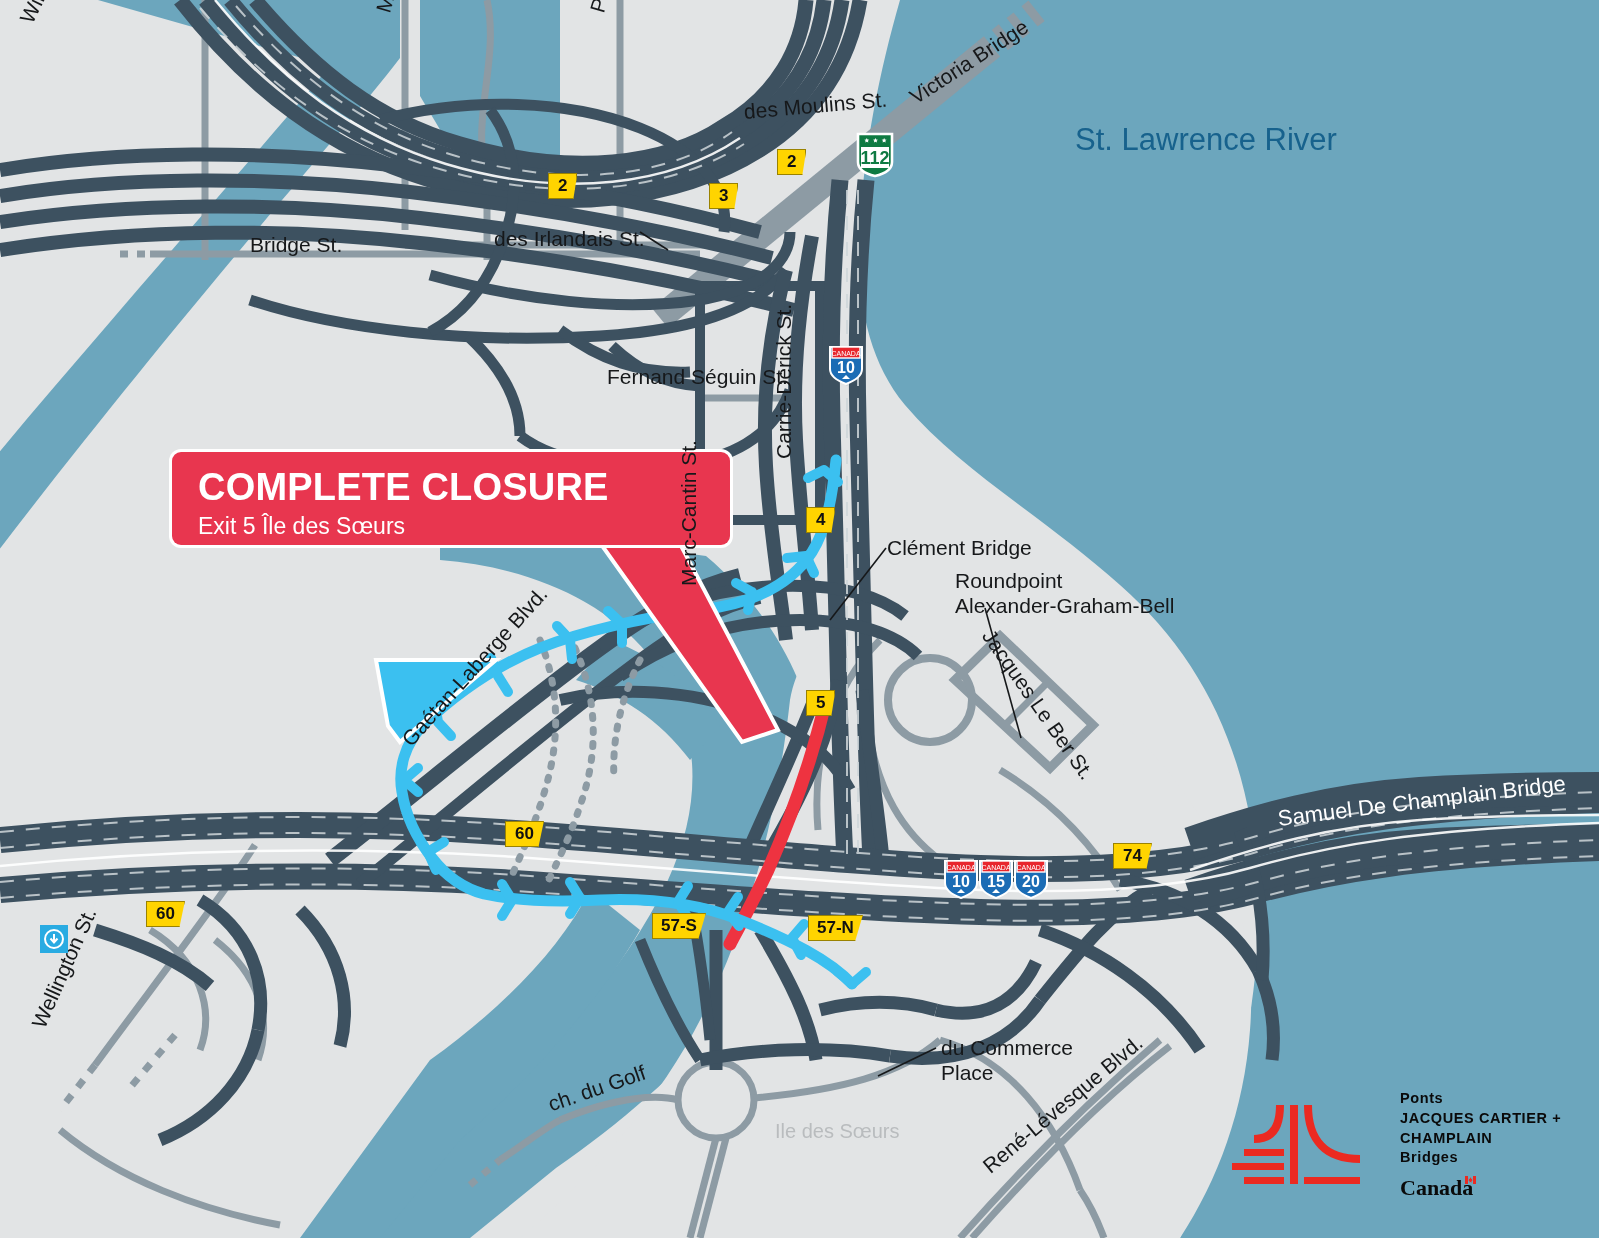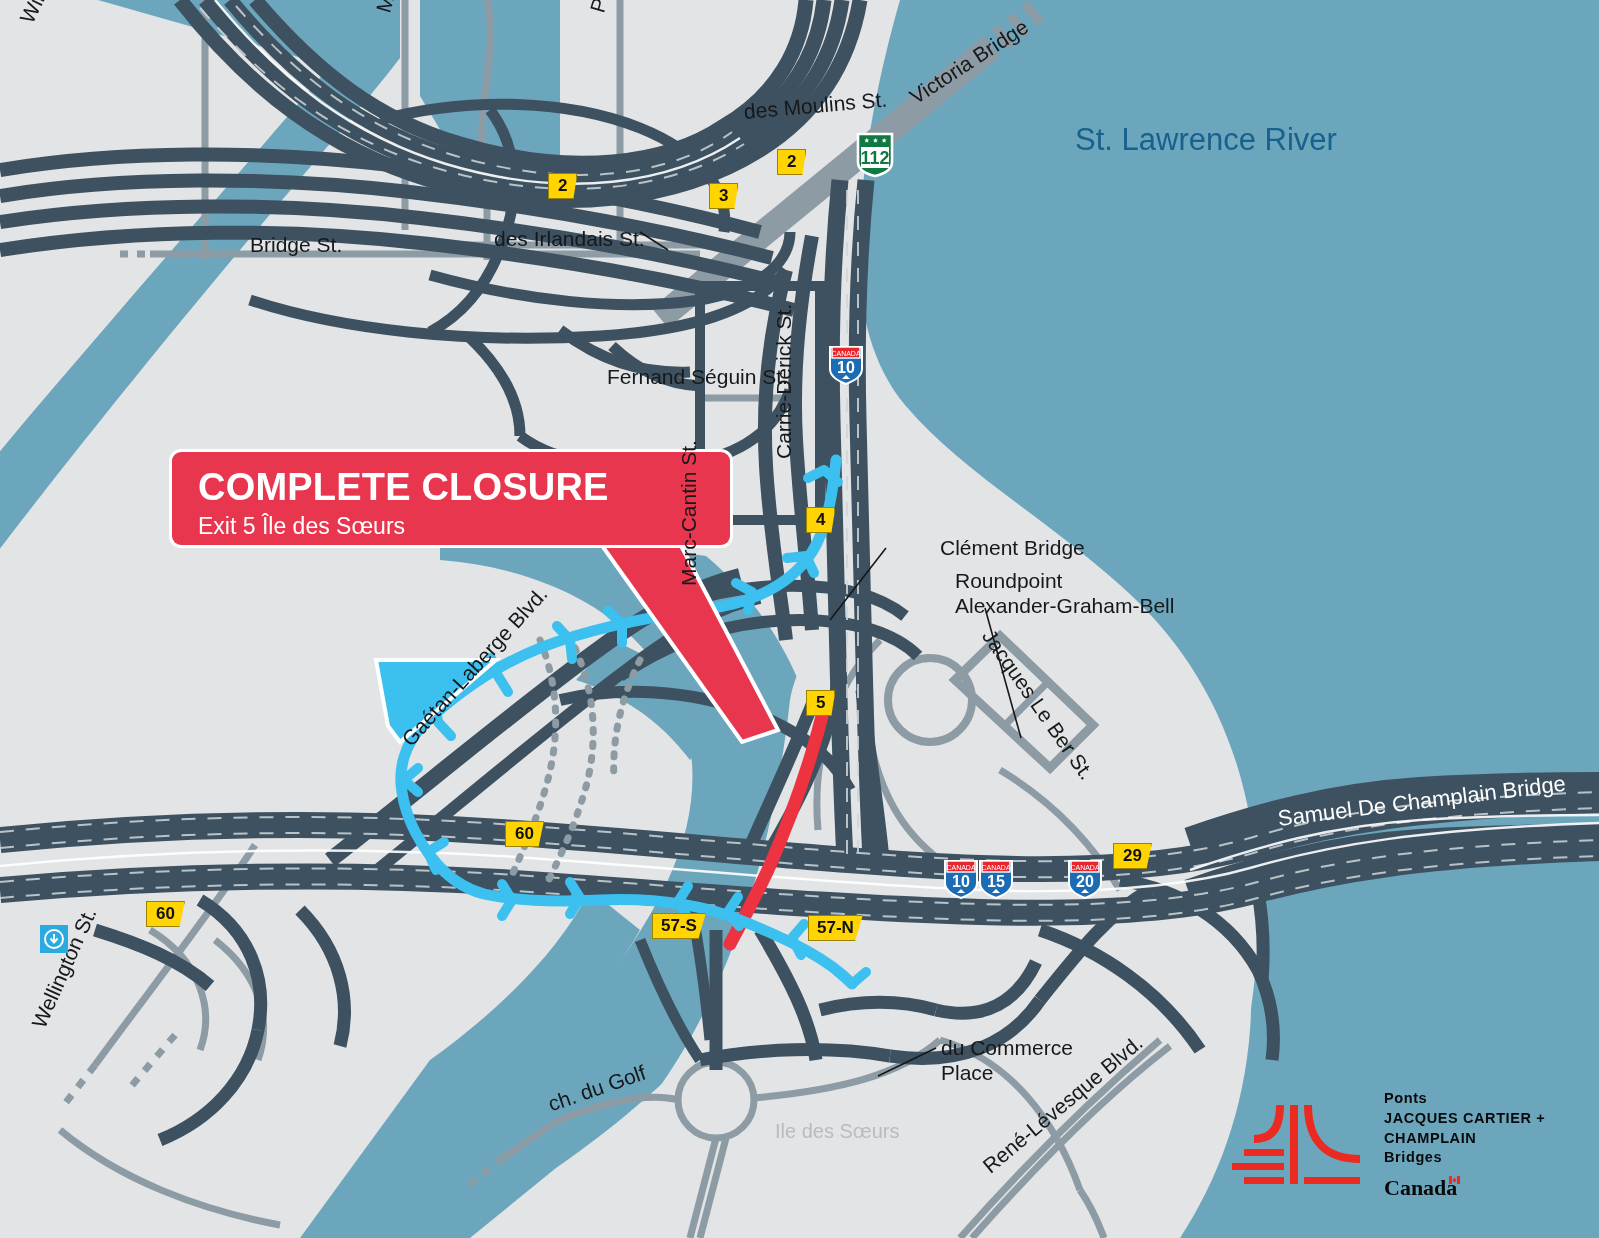--- a/index.html
+++ b/index.html
@@ -34,21 +34,21 @@
 
   
   .metro-icon{position:absolute;width:28px;height:28px;background:#29abe2;
               display:flex;align-items:center;justify-content:center;}
   .metro-icon svg{display:block;}
 
   
   #logo{position:absolute;left:1232px;top:1085px;width:356px;height:120px;
         display:flex;align-items:center;}
   #logo .mark{width:140px;height:100px;}
-  #logo .wordmark{margin-left:12px;}
+  #logo .wordmark{margin-left:28px;}
   #logo .wl{font-size:14.5px;font-weight:bold;letter-spacing:.6px;line-height:1.35;color:#0a0a0a;}
   #logo .canada{margin-top:7px;font-family:"Liberation Serif",serif;font-size:22px;
                 font-weight:bold;color:#0a0a0a;position:relative;display:inline-block;}
   #logo .canada .flag{position:absolute;right:-3px;top:1px;width:11px;height:8px;}
 </style>
 </head>
 <body>
 
 <div id="map-root">
 
@@ -382,21 +382,21 @@
       <div class="lbl" style="left: 383px; top: 0px; transform: rotate(-74deg);">Mill St.</div>
       <div class="lbl" style="left: 597px; top: 0px; transform: rotate(-74deg);">Pierre-Dupuy</div>
       <div class="lbl" style="left: 744px; top: 100px; transform: rotate(-5deg);">des Moulins St.</div>
       <div class="lbl" style="left: 912px; top: 87px; transform: rotate(-33deg);">Victoria Bridge</div>
       <div class="lbl" style="left: 250px; top: 233px; transform: rotate(0deg);">Bridge St.</div>
       <div class="lbl" style="left: 494px; top: 227px; transform: rotate(0deg);">des Irlandais St.</div>
       <div class="lbl" style="left: 607px; top: 365px; transform: rotate(0deg);">Fernand Séguin St.</div>
       <div class="lbl" style="left: 784px; top: 447px; transform: rotate(-90deg);">Carrie-Derick St.</div>
       <div class="lbl" style="left: 689px; top: 574px; transform: rotate(-90deg);">Marc-Cantin St.</div>
       <div class="lbl" style="left: 406px; top: 731px; transform: rotate(-48deg);">Gaétan-Laberge Blvd.</div>
-      <div class="lbl" style="left: 940px; top: 536px; transform: rotate(0deg); text-align: right;">Clément Bridge</div>
+      <div class="lbl" style="left: 887px; top: 536px; transform: rotate(0deg); text-align: right;">Clément Bridge</div>
       <div class="lbl" style="left: 987px; top: 620px; transform: rotate(55deg);">Jacques Le Ber St.</div>
       <div class="lbl" style="left: 38px; top: 1015px; transform: rotate(-66deg);">Wellington St.</div>
       <div class="lbl" style="left: 549px; top: 1093px; transform: rotate(-19deg);">ch. du Golf</div>
       <div class="lbl" style="left: 986px; top: 1157px; transform: rotate(-40deg);">René-Lévesque Blvd.</div>
     </div>
   <div id="multiline-layer">
       <div class="lbl two-line" style="left: 955px; top: 568px;">
         <div>Roundpoint</div>
         <div>Alexander-Graham-Bell</div>
       </div>
@@ -408,21 +408,21 @@
   <div id="exits-layer">
       <div class="exit" style="left: 777px; top: 149px;">2</div>
       <div class="exit" style="left: 548px; top: 173px;">2</div>
       <div class="exit" style="left: 709px; top: 183px;">3</div>
       <div class="exit" style="left: 806px; top: 507px;">4</div>
       <div class="exit" style="left: 806px; top: 690px;">5</div>
       <div class="exit" style="left: 505px; top: 821px;">60</div>
       <div class="exit" style="left: 146px; top: 901px;">60</div>
       <div class="exit wide" style="left: 652px; top: 913px;">57-S</div>
       <div class="exit wide" style="left: 808px; top: 915px;">57-N</div>
-      <div class="exit" style="left: 1113px; top: 843px;">29</div>
+      <div class="exit" style="left: 1113px; top: 843px;">74</div>
     </div>
   <div id="shields-layer">
       <div style="position: absolute; left: 855px; top: 132px;"><svg width="40" height="46" viewBox="0 0 40 46">
           <path d="M3 2 H37 V30 C37 38 29 42 20 44 C11 42 3 38 3 30 Z" fill="#0e7a42" stroke="#ffffff" stroke-width="2.6"></path>
           <path d="M6 6 H34 V12 H6 Z" fill="#0e7a42"></path>
           <g fill="#ffffff">
             <path d="M11 6.5 l1.2 2.6 l2.8 .3 l-2.1 1.9 l.6 2.8 l-2.5-1.4 l-2.5 1.4 l.6-2.8 l-2.1-1.9 l2.8-.3 Z" transform="scale(0.62) translate(8,3)"></path>
             <path d="M11 6.5 l1.2 2.6 l2.8 .3 l-2.1 1.9 l.6 2.8 l-2.5-1.4 l-2.5 1.4 l.6-2.8 l-2.1-1.9 l2.8-.3 Z" transform="scale(0.62) translate(22,3)"></path>
             <path d="M11 6.5 l1.2 2.6 l2.8 .3 l-2.1 1.9 l.6 2.8 l-2.5-1.4 l-2.5 1.4 l.6-2.8 l-2.1-1.9 l2.8-.3 Z" transform="scale(0.62) translate(36,3)"></path>
           </g>
@@ -443,21 +443,21 @@
           <text x="18" y="30" text-anchor="middle" font-family="Liberation Sans, sans-serif" font-size="16" font-weight="bold" fill="#ffffff">10</text>
           <path d="M18 32 l4 4 h-8 Z" fill="#ffffff"></path>
         </svg></div>
       <div style="position: absolute; left: 978px; top: 857px; text-align: center;"><svg width="36" height="42" viewBox="0 0 36 42">
           <path d="M2 4 H34 V26 C34 34 26 38 18 41 C10 38 2 34 2 26 Z" fill="#1b6cb5" stroke="#ffffff" stroke-width="2"></path>
           <rect x="4" y="4" width="28" height="11" fill="#e8262d" stroke="#ffffff" stroke-width="1.4"></rect>
           <text x="18" y="13" text-anchor="middle" font-family="Liberation Sans, sans-serif" font-size="7" fill="#ffffff">CANADA</text>
           <text x="18" y="30" text-anchor="middle" font-family="Liberation Sans, sans-serif" font-size="16" font-weight="bold" fill="#ffffff">15</text>
           <path d="M18 32 l4 4 h-8 Z" fill="#ffffff"></path>
         </svg></div>
-      <div style="position: absolute; left: 1067px; top: 857px;"><svg width="36" height="42" viewBox="0 0 36 42">
+      <div style="position: absolute; left: 1013px; top: 857px;"><svg width="36" height="42" viewBox="0 0 36 42">
           <path d="M2 4 H34 V26 C34 34 26 38 18 41 C10 38 2 34 2 26 Z" fill="#1b6cb5" stroke="#ffffff" stroke-width="2"></path>
           <rect x="4" y="4" width="28" height="11" fill="#e8262d" stroke="#ffffff" stroke-width="1.4"></rect>
           <text x="18" y="13" text-anchor="middle" font-family="Liberation Sans, sans-serif" font-size="7" fill="#ffffff">CANADA</text>
           <text x="18" y="30" text-anchor="middle" font-family="Liberation Sans, sans-serif" font-size="16" font-weight="bold" fill="#ffffff">20</text>
           <path d="M18 32 l4 4 h-8 Z" fill="#ffffff"></path>
         </svg></div>
     </div>
   <div id="icons-layer">
       <div class="metro-icon" style="left: 40px; top: 925px;">
         <svg width="22" height="22" viewBox="0 0 22 22">

